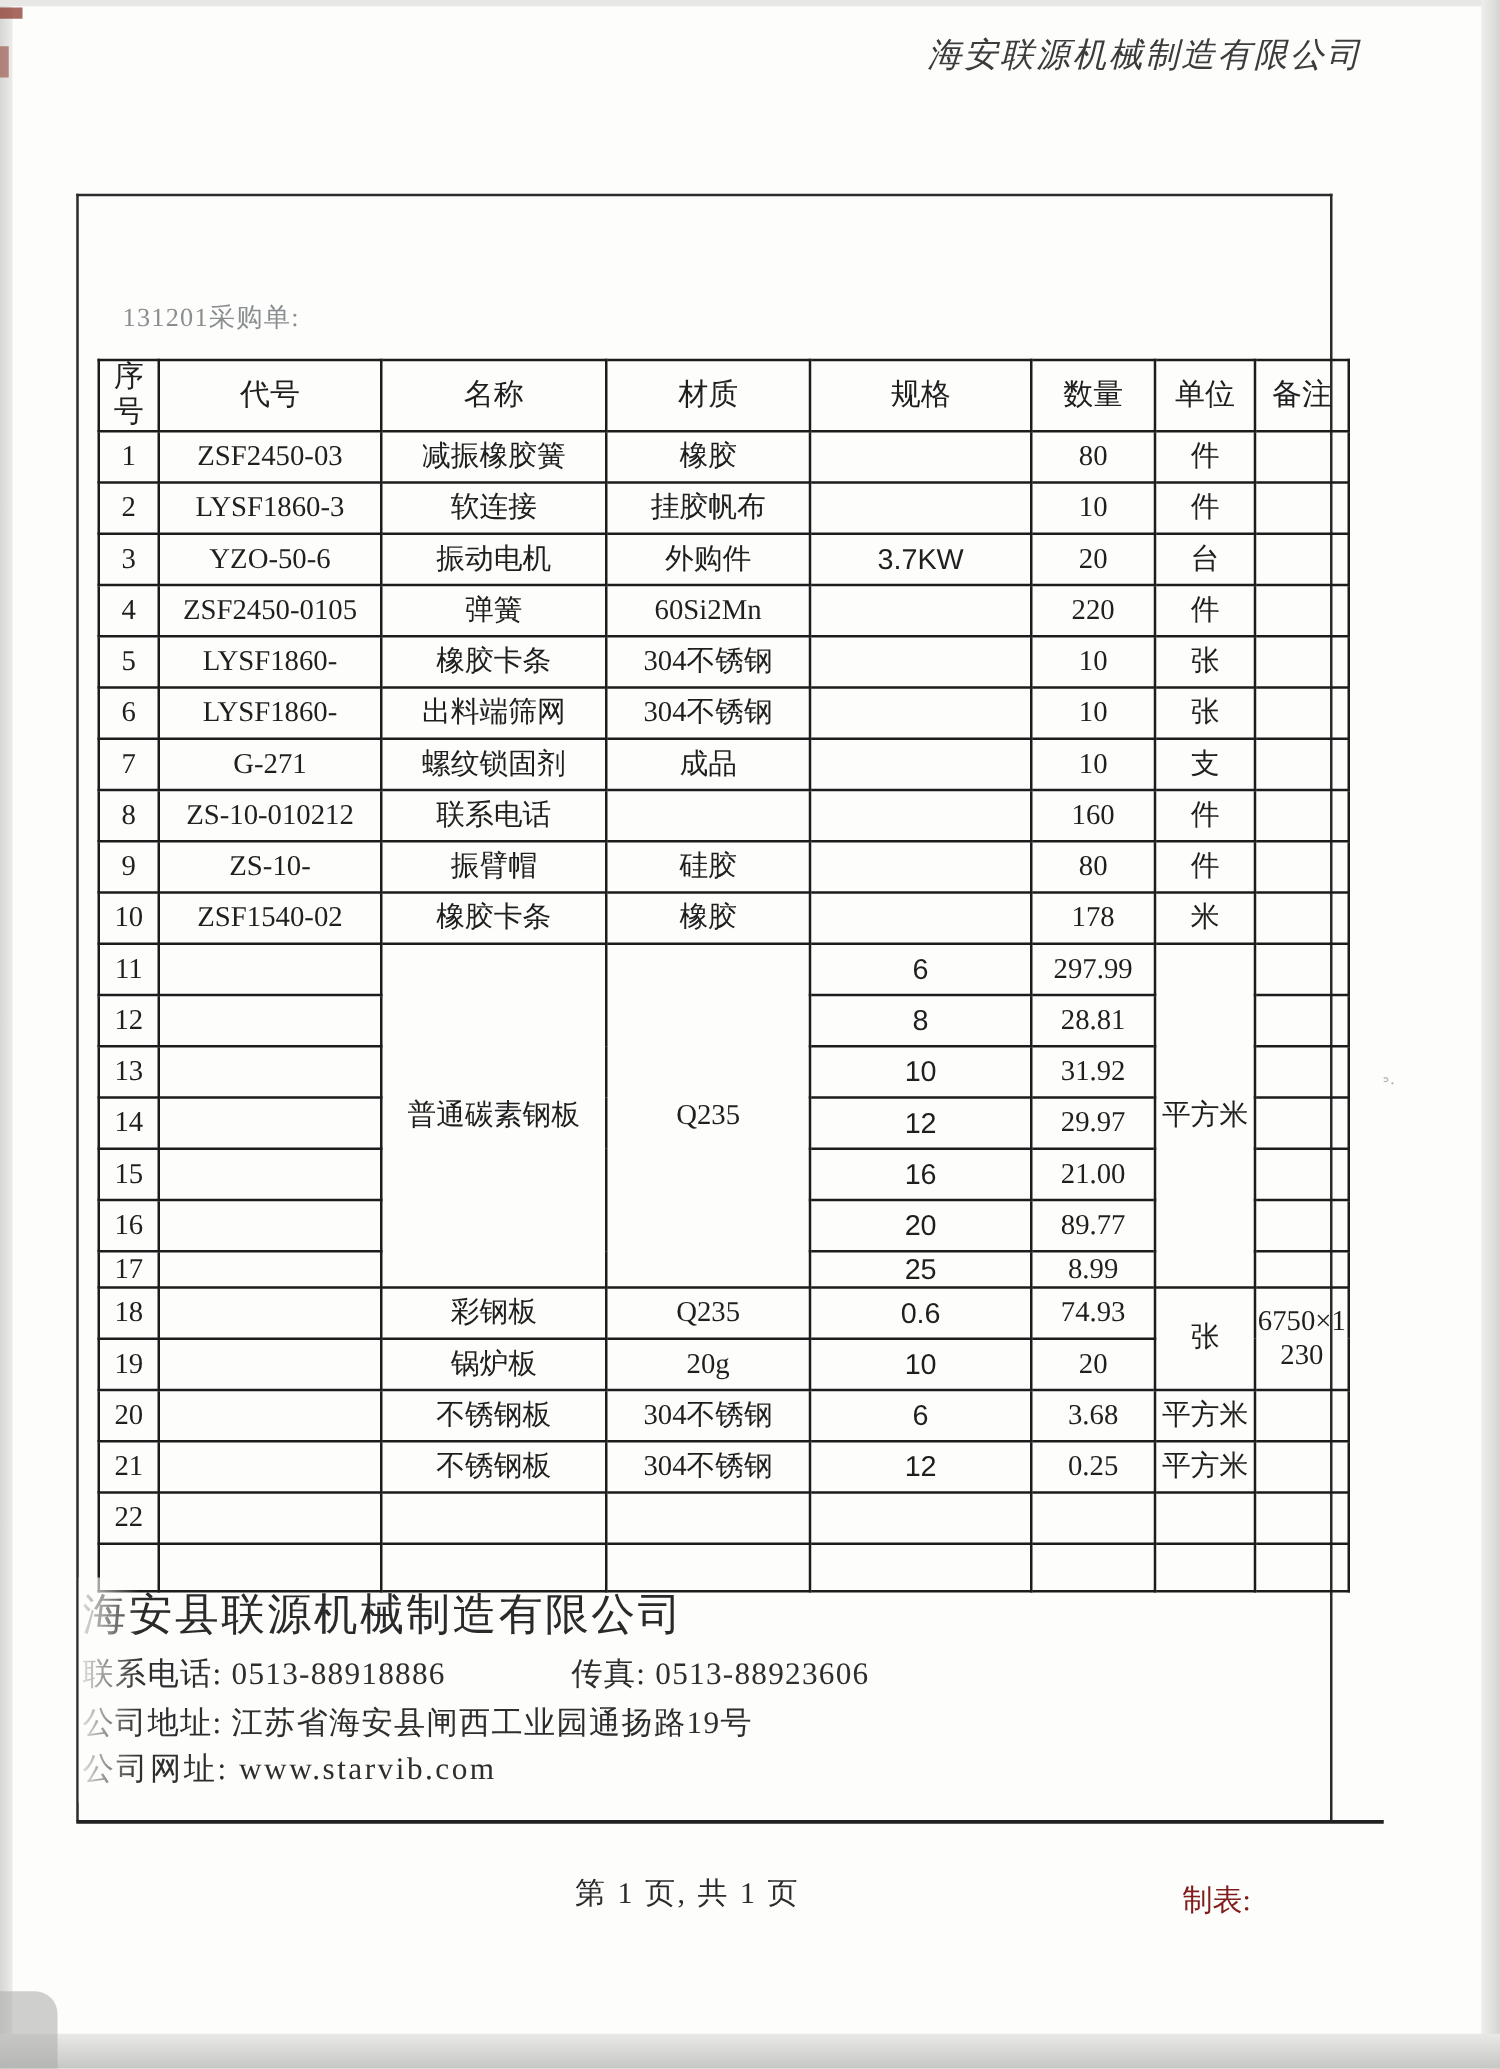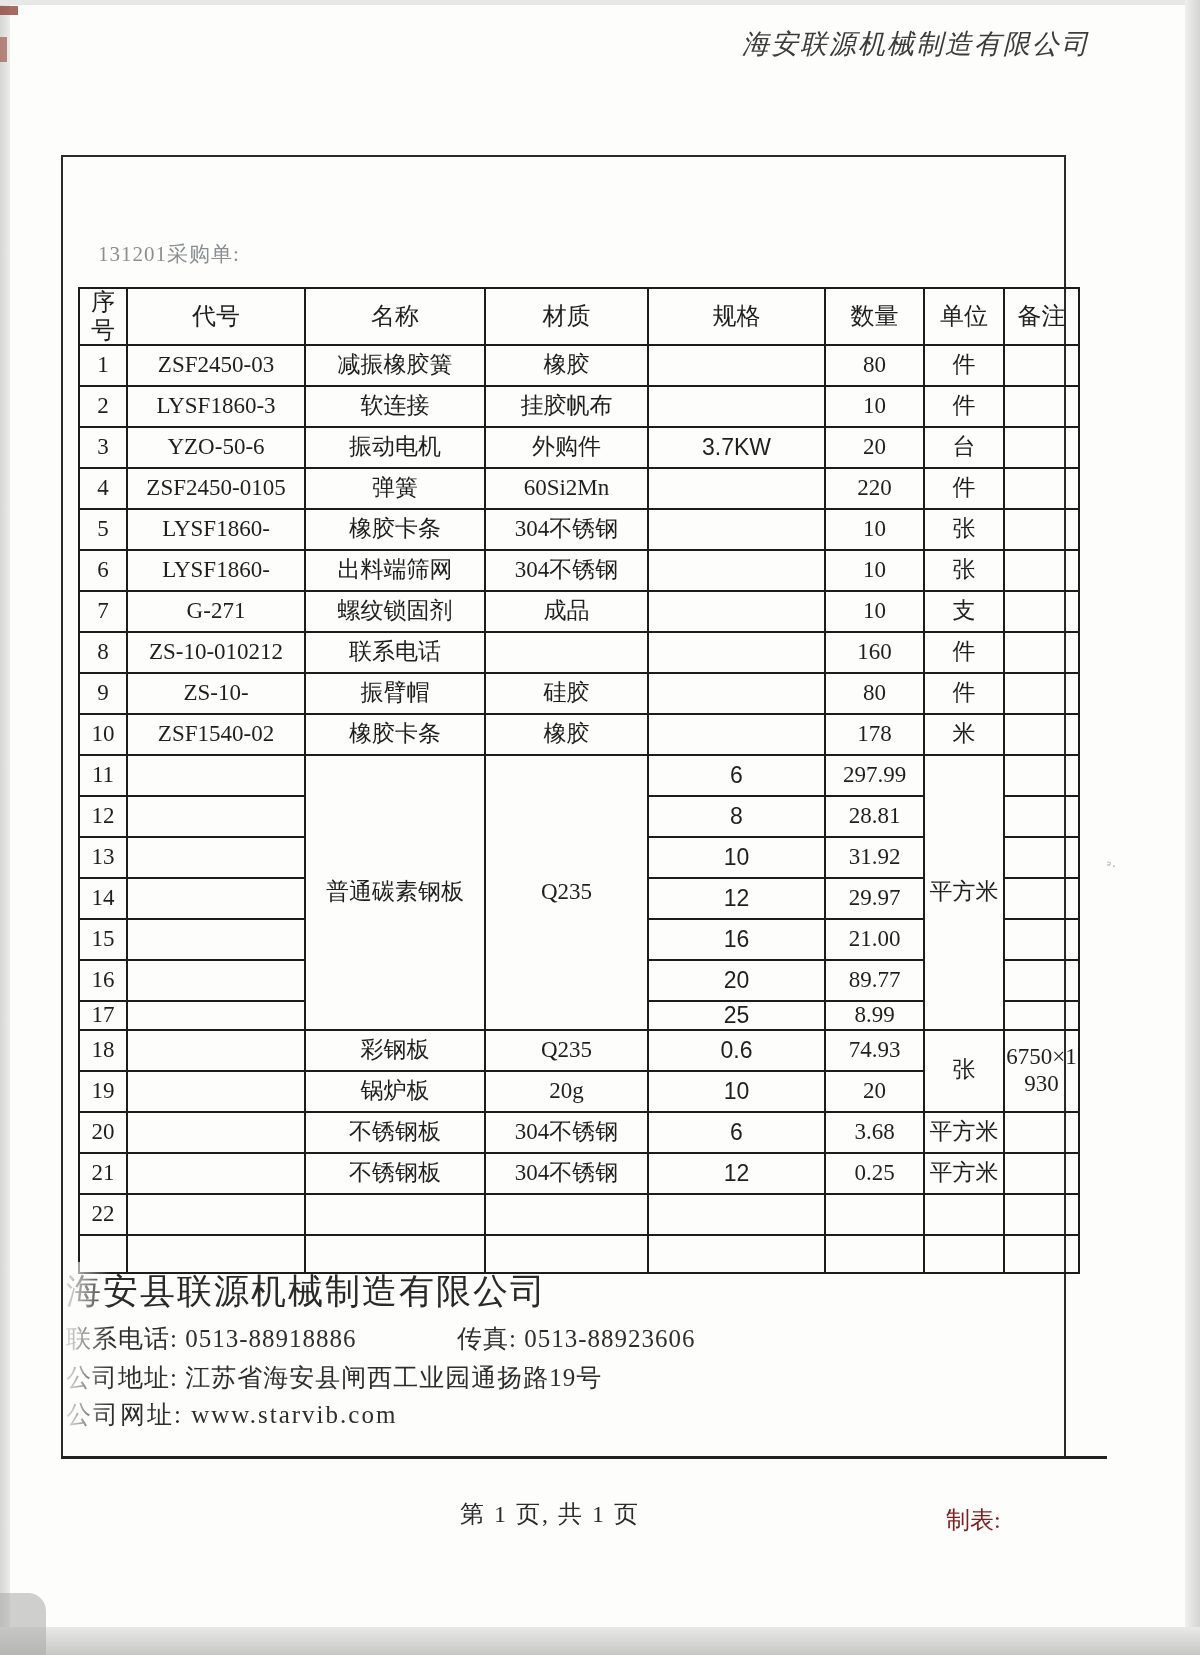--- a/index.html
+++ b/index.html
@@ -284,21 +284,21 @@
     </tr>
 
     <tr class="r41">
       <td class="c-no">18</td>
       <td></td>
       <td>彩钢板</td>
       <td>Q235</td>
       <td class="c-spec">0.6</td>
       <td>74.93</td>
       <td rowspan="2">张</td>
-      <td rowspan="2" class="c-note">6750×1930</td>
+      <td rowspan="2" class="c-note">6750×1230</td>
     </tr>
     <tr class="r41">
       <td class="c-no">19</td>
       <td></td>
       <td>锅炉板</td>
       <td>20g</td>
       <td class="c-spec">10</td>
       <td>20</td>
     </tr>
 

